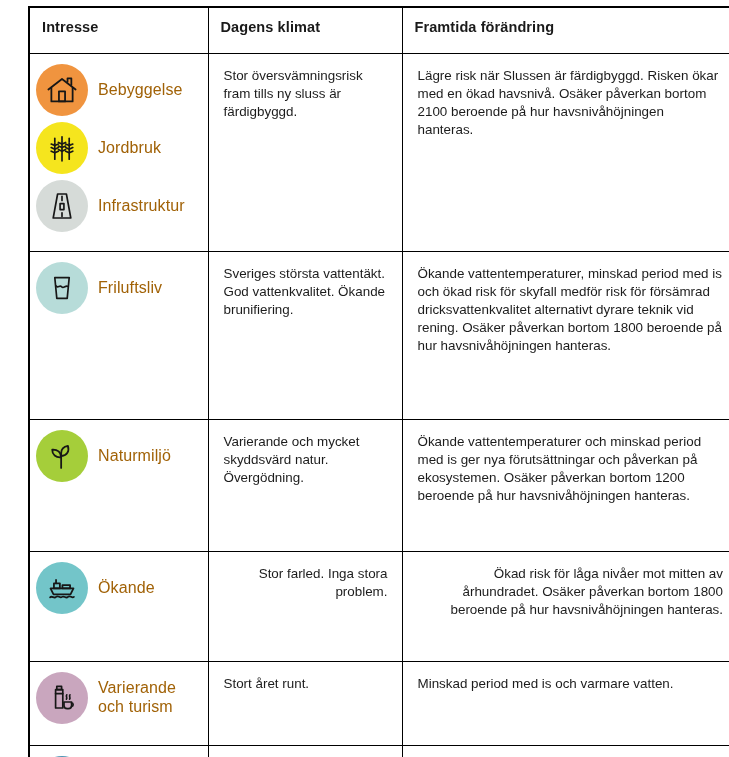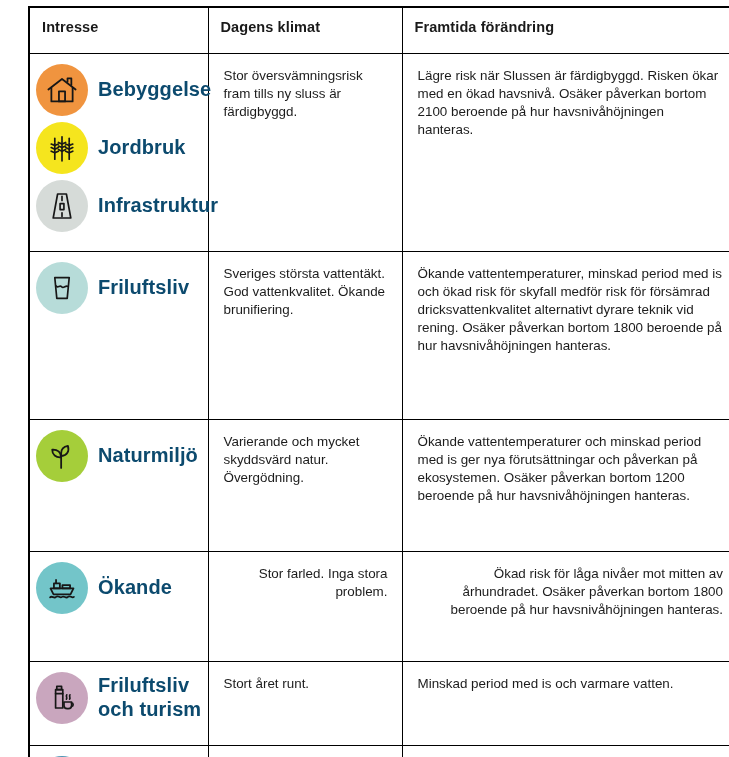--- a/index.html
+++ b/index.html
@@ -86,24 +86,24 @@
     border-radius: 50%;
     display: flex;
     align-items: center;
     justify-content: center;
   }
   .icon-badge svg {
     display: block;
   }
 
   .interest-label {
-    font-size: 20px;
-    font-weight: bold;
+    font-size: 16px;
+    font-weight: normal;
     line-height: 1.18;
-    color: #0c4a6e;
+    color: #a16207;
     letter-spacing: 0.1px;
   }
 
   
   tr.row-bebyggelse td { height: 178px; }
   tr.row-dricksvatten td { height: 148px; }
   tr.row-naturmiljo td { height: 112px; }
   tr.row-sjofart td { height: 90px; text-align: right; }
   tr.row-friluftsliv td { height: 64px; }
   tr.row-fiske td { height: 62px; }
@@ -258,21 +258,21 @@
                   <svg viewBox="0 0 40 40" width="32" height="32">
         <path d="M12 9.5 H21 V32.5 H12 Z" stroke="#171717" fill="none" stroke-width="2.1" stroke-linecap="round" stroke-linejoin="round"></path>
         <path d="M13.5 5.5 H19.5 V9.5 H13.5 Z" stroke="#171717" fill="none" stroke-width="2.1" stroke-linecap="round" stroke-linejoin="round"></path>
         <path d="M12 14.5 H21" stroke="#171717" fill="none" stroke-width="2.1" stroke-linecap="round" stroke-linejoin="round"></path>
         <path d="M22.5 25 H32 V29.5 C32 31.8 30.3 33.3 28 33.3 H26.5 C24.2 33.3 22.5 31.8 22.5 29.5 Z" stroke="#171717" fill="none" stroke-width="2.1" stroke-linecap="round" stroke-linejoin="round"></path>
         <path d="M32 26.5 C34.6 26.5 34.6 30.5 32 30.5" stroke="#171717" fill="none" stroke-width="2.1" stroke-linecap="round" stroke-linejoin="round"></path>
         <path d="M25.5 21.5 C27.2 19.7 24.2 18 26 16" stroke="#171717" fill="none" stroke-width="2.1" stroke-linecap="round" stroke-linejoin="round"></path>
         <path d="M29.5 21.5 C31.2 19.7 28.2 18 30 16" stroke="#171717" fill="none" stroke-width="2.1" stroke-linecap="round" stroke-linejoin="round"></path>
       </svg>
                 </span>
-                <span class="interest-label">Friluftsliv och turism</span>
+                <span class="interest-label">Varierande och turism</span>
               </div>
             </div>
           </td>
           <td class="text-cell">
             <p>Stort året runt.</p>
           </td>
           <td class="text-cell">
             <p>Minskad period med is och varmare vatten.</p>
           </td>
         </tr>

